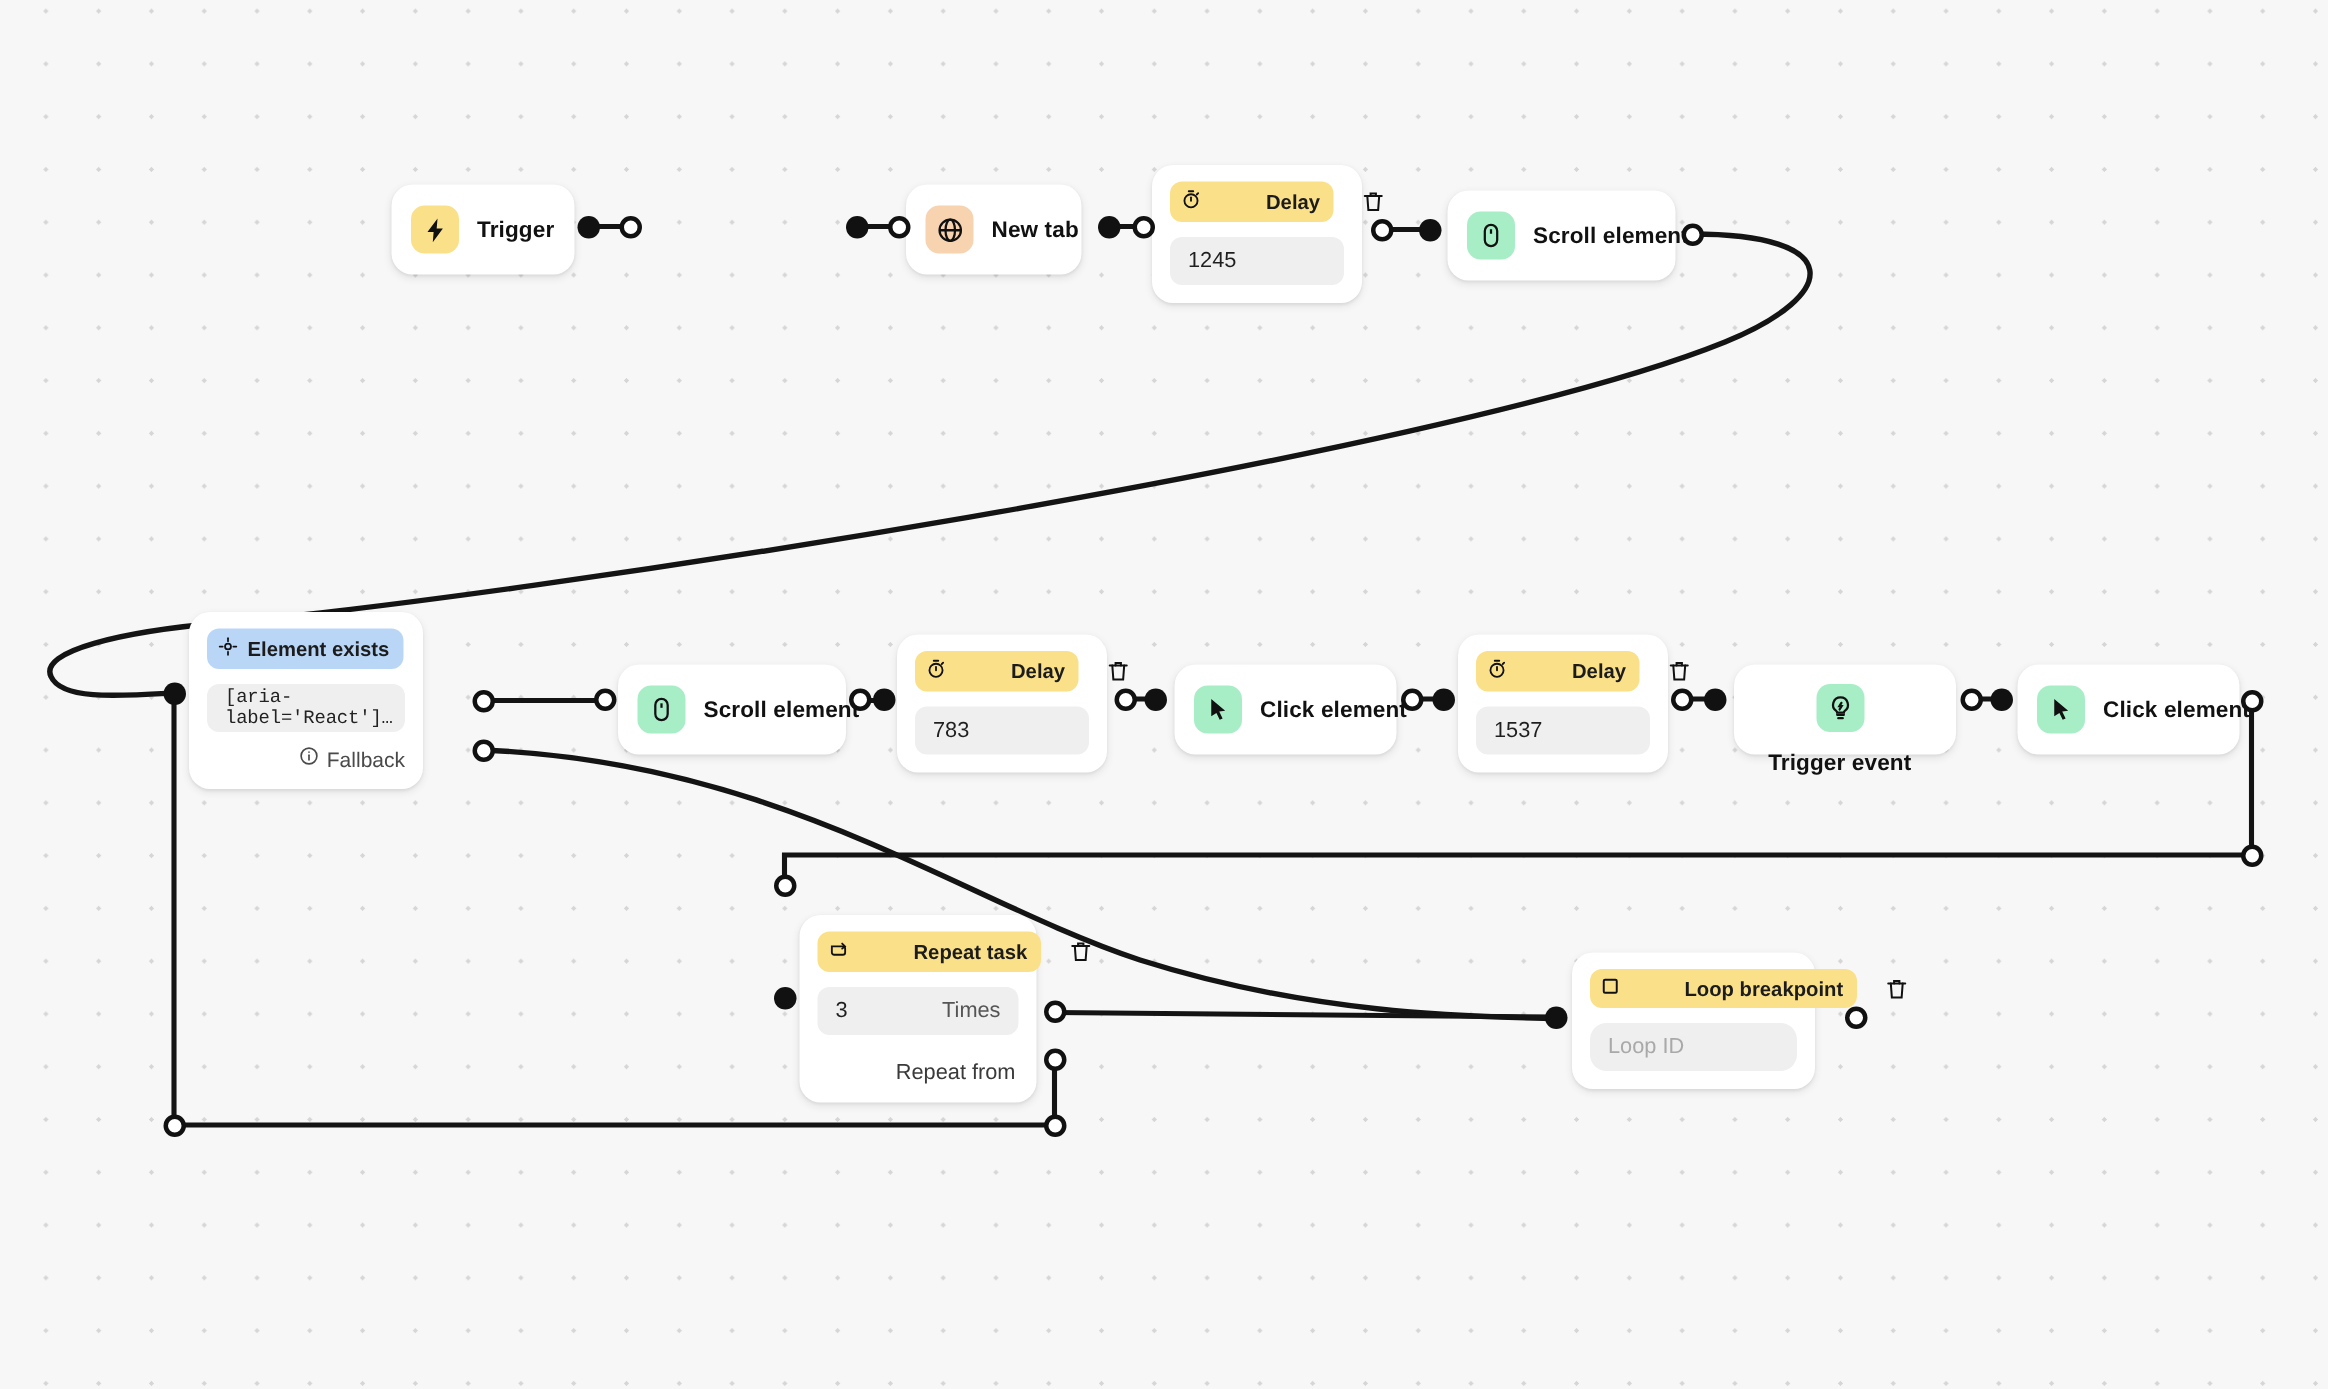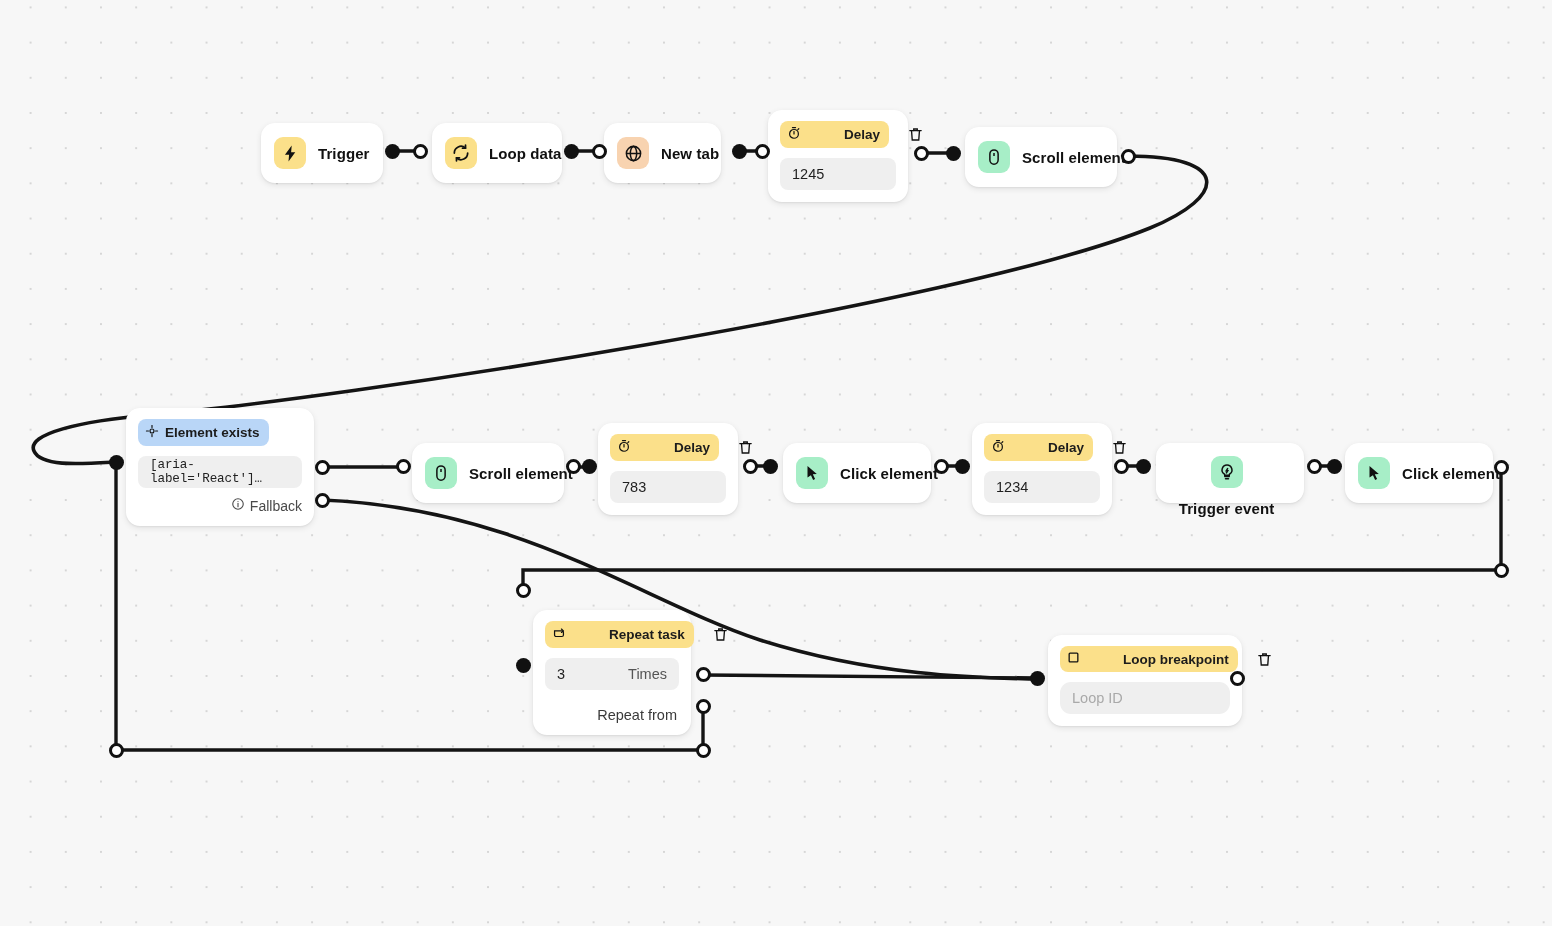--- a/index.html
+++ b/index.html
@@ -114,31 +114,20 @@
     <span class="ic yellow">
       <svg width="19" height="19" viewBox="0 0 24 24" fill="#111">
           <path d="M13.5 2 5 13.5h5.2L9.5 22 18 10.5h-5.2z"></path>
         </svg>
     </span>
     <span class="nlabel">Trigger</span>
   </div>
   <span class="h out" style="left:385px;top:144px;"></span>
   <span class="h in" style="left:413px;top:144px;"></span>
 
-  <div class="node simple" style="left:432px;top:123px;width:130px;">
-    <span class="ic yellow">
-      <svg width="20" height="20" viewBox="0 0 24 24" fill="none" stroke="#111" stroke-width="2.1" stroke-linecap="round">
-        <path d="M20 12a8 8 0 0 1-13.2 6.1"></path>
-          <path d="M4 12a8 8 0 0 1 13.2-6.1"></path>
-        <path d="M17.4 2.6v3.6h-3.6"></path>
-          <path d="M6.6 21.4v-3.6h3.6"></path>
-      </svg>
-    </span>
-    <span class="nlabel">Loop data</span>
-  </div>
   <span class="h out" style="left:564px;top:144px;"></span>
   <span class="h in" style="left:592px;top:144px;"></span>
 
   <div class="node simple" style="left:604px;top:123px;width:117px;">
     <span class="ic peach">
       <svg width="19" height="19" viewBox="0 0 24 24" fill="none" stroke="#111" stroke-width="1.9">
         <circle cx="12" cy="12" r="9"></circle>
           <ellipse cx="12" cy="12" rx="4" ry="9"></ellipse>
           <path d="M3 12h18"></path>
       </svg>
@@ -178,21 +167,21 @@
     <span class="ic mint">
       <svg width="18" height="18" viewBox="0 0 24 24" fill="none" stroke="#111" stroke-width="2">
         <rect x="6.5" y="2.5" width="11" height="19" rx="5.5"></rect>
           <path d="M12 6.5v4"></path>
       </svg>
     </span>
     <span class="nlabel">Scroll element</span>
   </div>
   <span class="h in" style="left:1121px;top:149px;"></span>
 
-  <div class="node card" style="left:126px;top:408px;width:188px;">
+  <div class="node card" style="left:126px;top:408px;width:156px;">
     <div class="cardhead">
       <span class="badge blue">
         <span>
           <svg width="14" height="14" viewBox="0 0 24 24" fill="none" stroke="#111" stroke-width="2" stroke-linecap="round">
             <circle cx="12" cy="12" r="3.4"></circle>
               <path d="M12 2.5v3.4"></path>
               <path d="M12 18.1v3.4"></path>
               <path d="M2.5 12h3.4"></path>
               <path d="M18.1 12h3.4"></path>
           </svg>
@@ -280,21 +269,21 @@
         <span>Delay</span>
       </span>
       <span class="trash">
         <svg width="17" height="17" viewBox="0 0 24 24" fill="none" stroke="#111" stroke-width="1.9" stroke-linecap="round">
           <path d="M4 6.5h16"></path>
             <path d="M9.5 6.5V4.2h5V6.5"></path>
             <path d="M6.4 6.5l1 13.3h9.2l1-13.3"></path>
         </svg>
       </span>
     </div>
-    <div class="field">1234</div>
+    <div class="field">1537</div>
   </div>
   <span class="h in" style="left:1114px;top:459px;"></span>
   <span class="h out" style="left:1136px;top:459px;"></span>
 
   <div class="node simple" style="left:1156px;top:443px;width:148px;flex-direction:column;">
     <span class="ic mint">
       <svg width="18" height="18" viewBox="0 0 24 24" fill="none" stroke="#111" stroke-width="2" stroke-linecap="round">
         <path d="M9 18h6"></path>
           <path d="M10 21h4"></path>
         <path d="M12 2.6a6.6 6.6 0 0 0-3.8 12c.5.4.8 1 .8 1.6h6c0-.6.3-1.2.8-1.6A6.6 6.6 0 0 0 12 2.6z"></path>
@@ -342,21 +331,21 @@
     </div>
     <div class="subrow">Repeat from</div>
   </div>
   <span class="h in" style="left:516px;top:583px;"></span>
   <span class="h out" style="left:516px;top:658px;"></span>
   <span class="h in" style="left:696px;top:667px;"></span>
   <span class="h in" style="left:696px;top:699px;"></span>
   <span class="h in" style="left:696px;top:743px;"></span>
   <span class="h in" style="left:109px;top:743px;"></span>
 
-  <div class="node card" style="left:1048px;top:635px;width:194px;">
+  <div class="node card" style="left:1048px;top:635px;width:162px;">
     <div class="cardhead">
       <span class="badge yellow">
         <span>
           <svg width="13" height="13" viewBox="0 0 24 24" fill="none" stroke="#111" stroke-width="2.4">
             <rect x="4" y="4" width="16" height="16" rx="1.6"></rect>
           </svg>
         </span>
         <span>Loop breakpoint</span>
       </span>
       <span class="trash">

